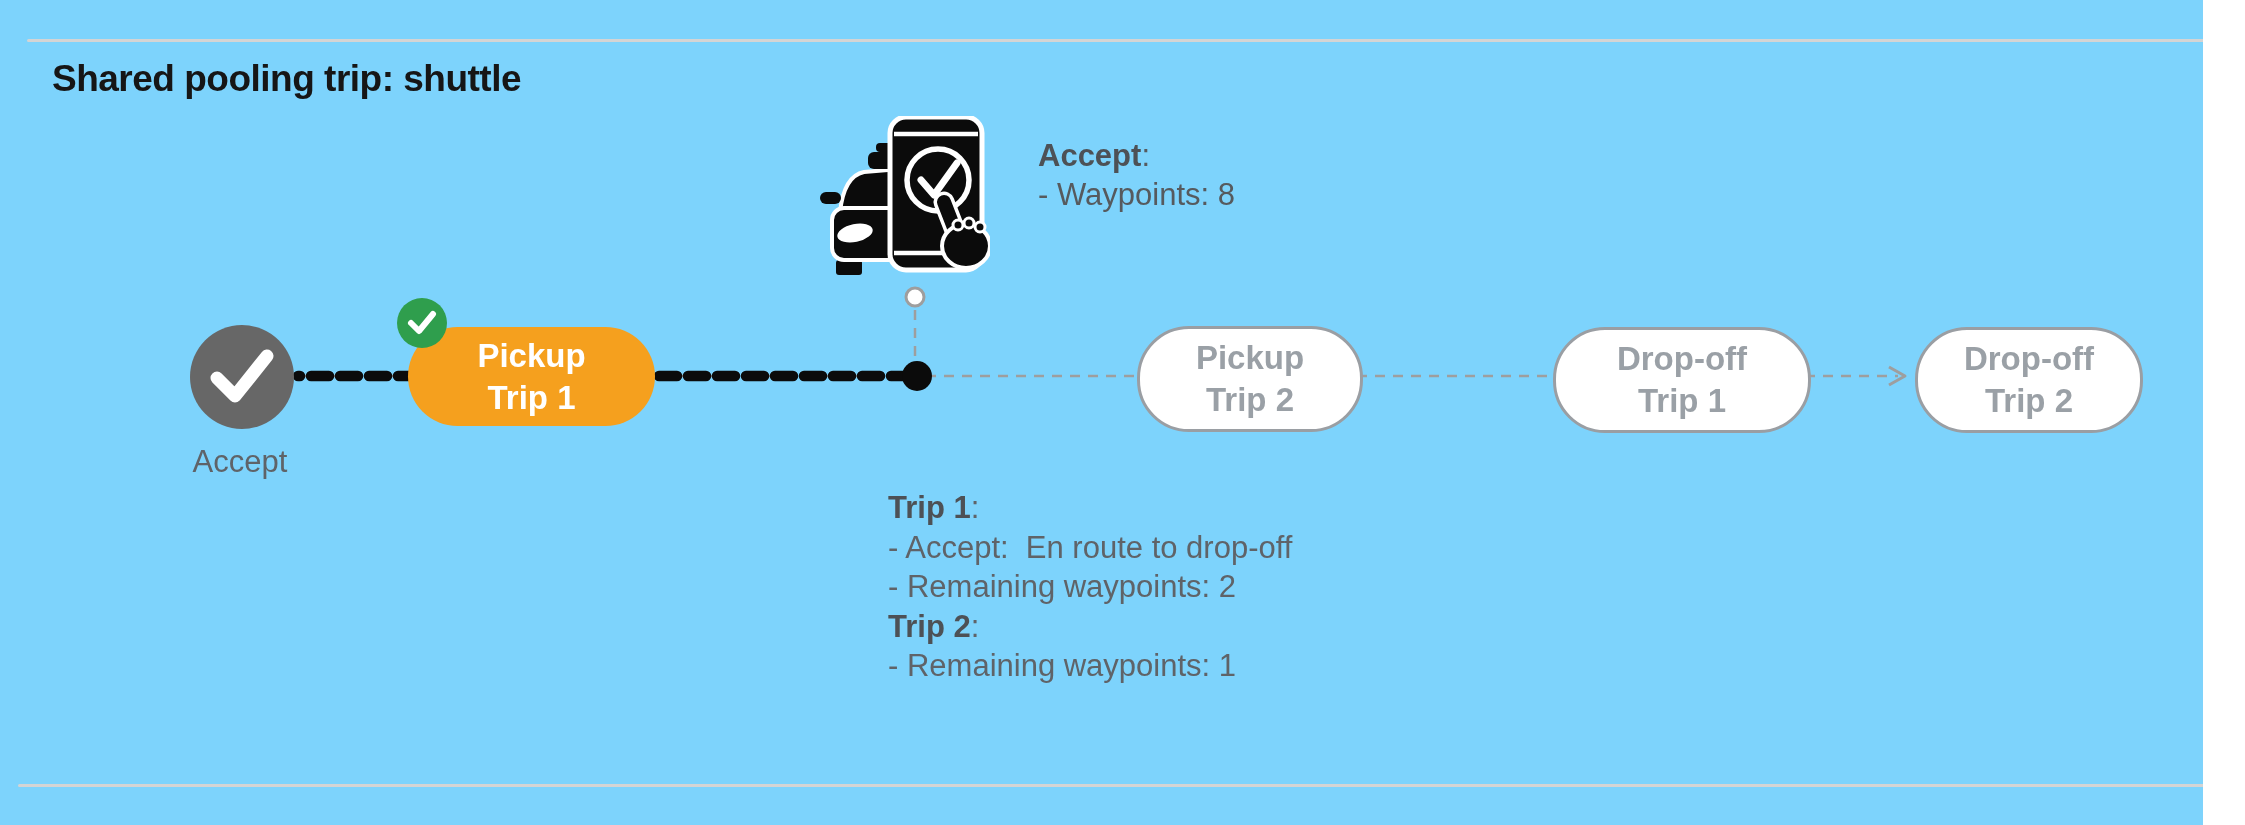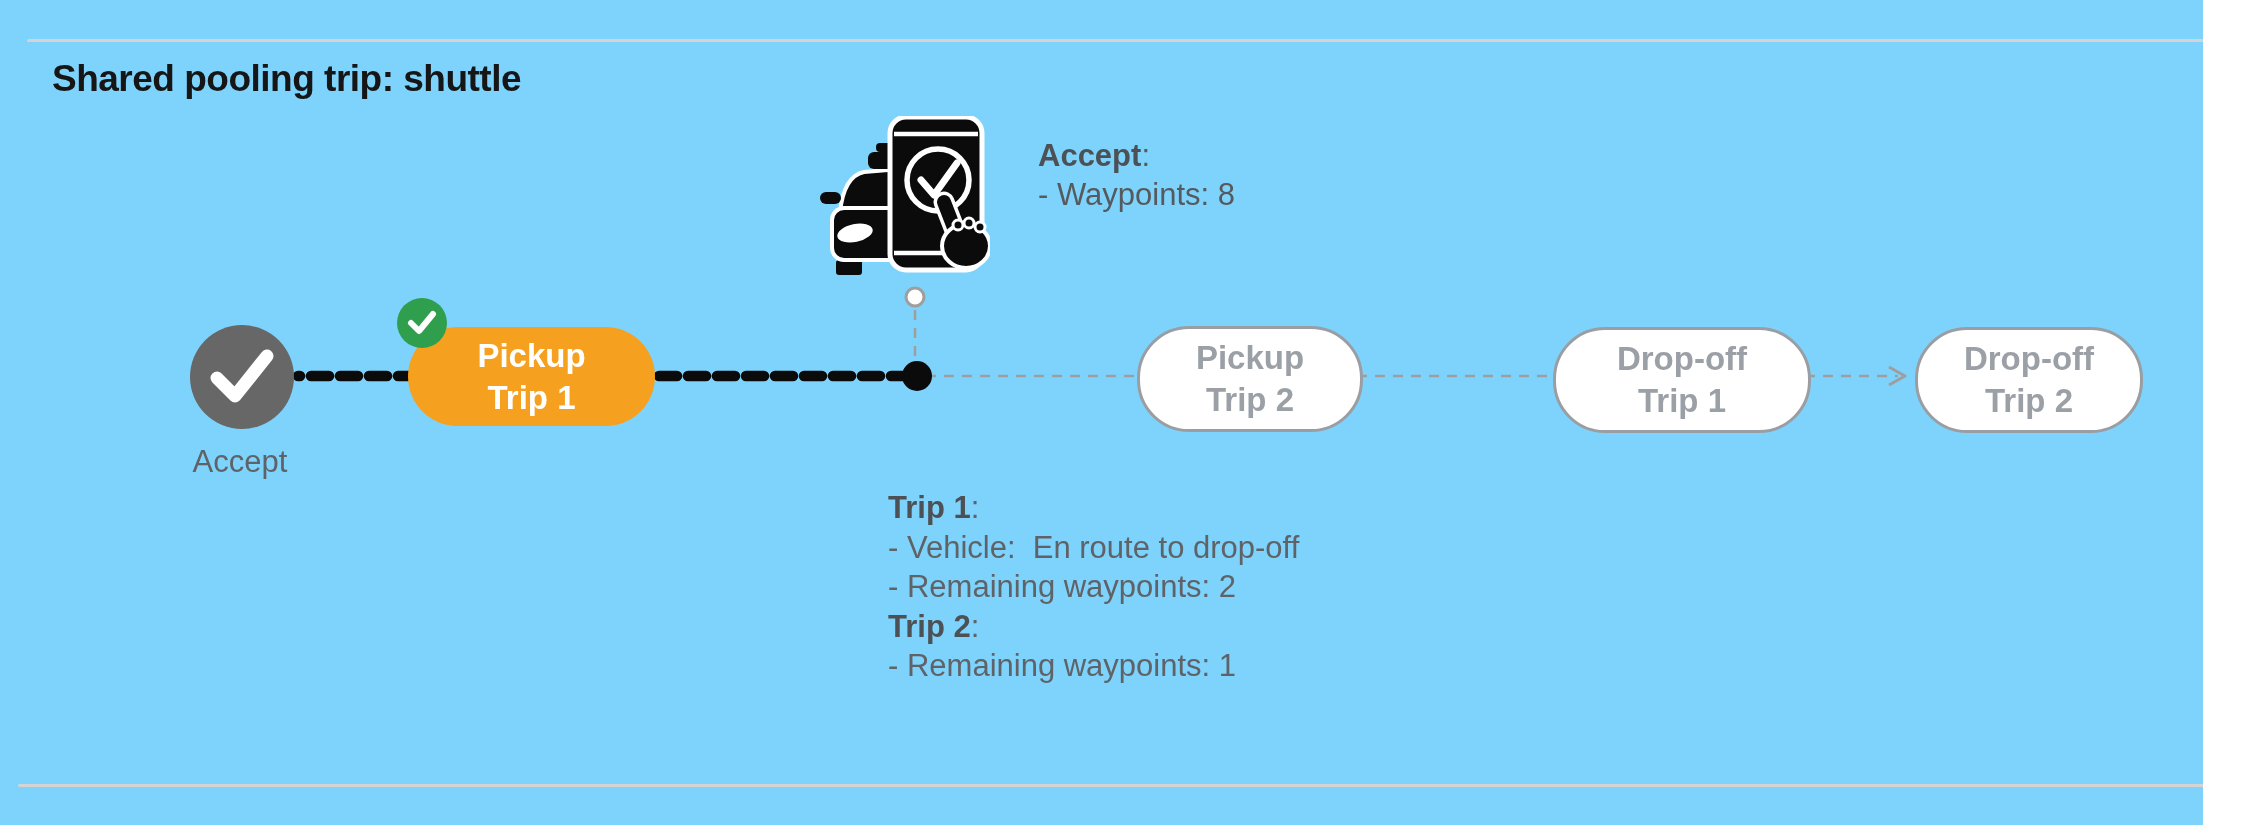--- a/index.html
+++ b/index.html
@@ -137,21 +137,21 @@
     <div>Drop-off</div>
     <div>Trip 1</div>
   </div>
   <div class="pill ghost p4">
     <div>Drop-off</div>
     <div>Trip 2</div>
   </div>
 
   <div class="trip-status">
     <div><span class="b">Trip 1</span><span>:</span></div>
-    <div class="status-line">- Vehicle:  En route to drop-off</div>
+    <div class="status-line">- Accept:  En route to drop-off</div>
     <div class="status-line">- Remaining waypoints: 2</div>
     <div><span class="b">Trip 2</span><span>:</span></div>
     <div class="status-line">- Remaining waypoints: 1</div>
   </div>
 
   <div class="divider bottom"></div>
 
 </div>
 
 </body></html>

